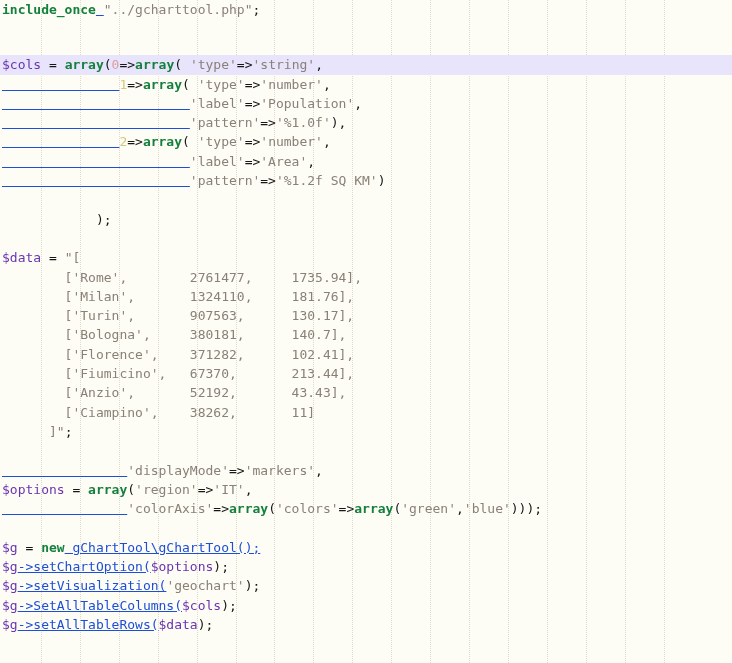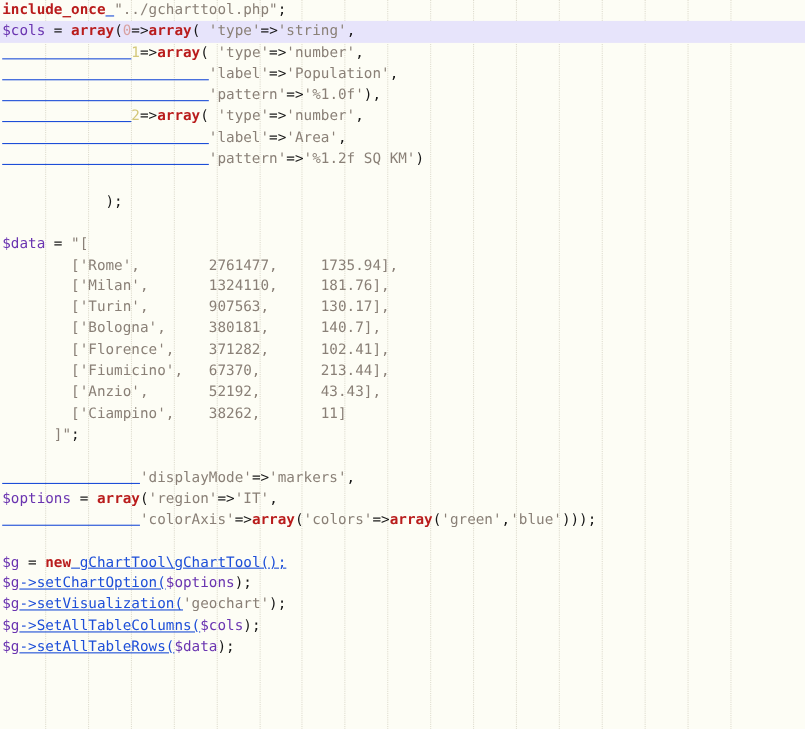--- a/index.html
+++ b/index.html
@@ -42,23 +42,24 @@
     z-index: 1;
   }
   .line {
     display: block;
     height: 19.3px;
     white-space: pre;
     padding-left: 2px;
   }
   .line.hl {
     background: #e7e4fb;
+    margin-top: 36px;
   }
   
-  .kw   { color: #b91c1c; font-weight: bold; }   
+  .kw   { color: #15803d; font-weight: bold; }   
   .var  { color: #6a34b0; }                       
   .str  { color: #8a8077; }                       
   .num  { color: #d8a0a0; }                       
   .num2 { color: #d4c87a; }                       
   .punc { color: #161616; }
   .plain{ color: #1d4ed8; text-decoration: underline; }
 </style>
 </head>
 <body>
 

